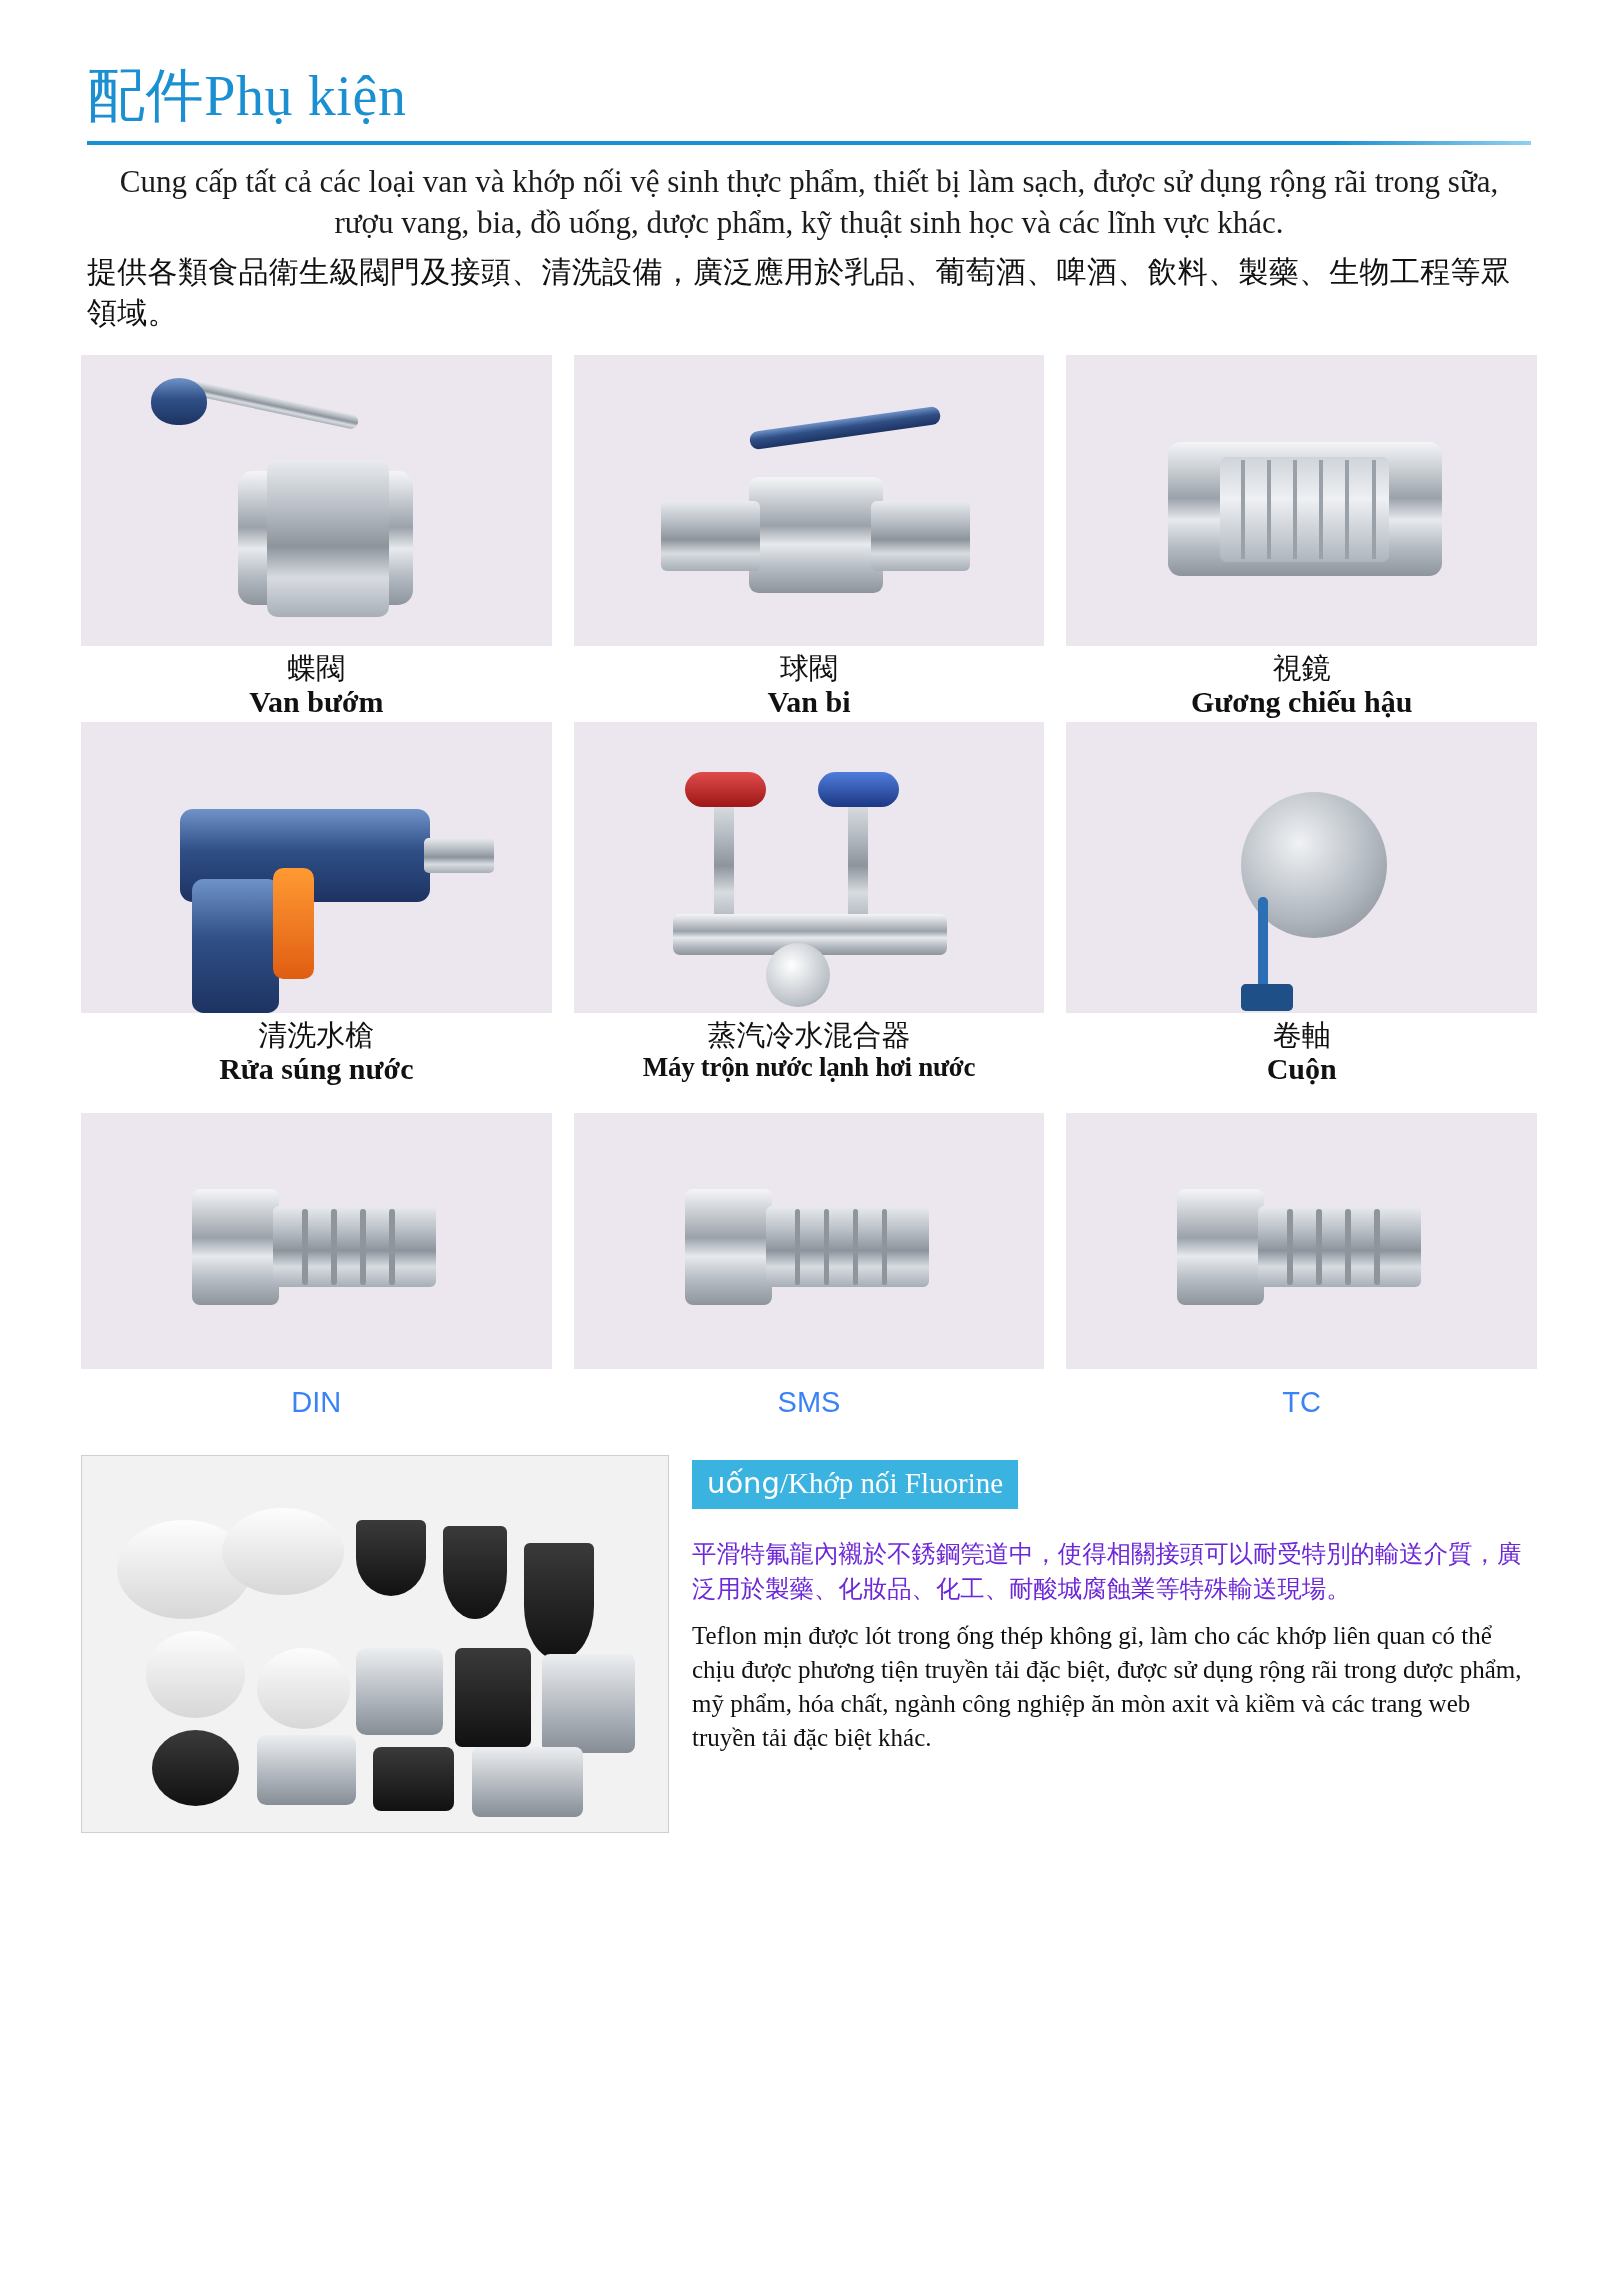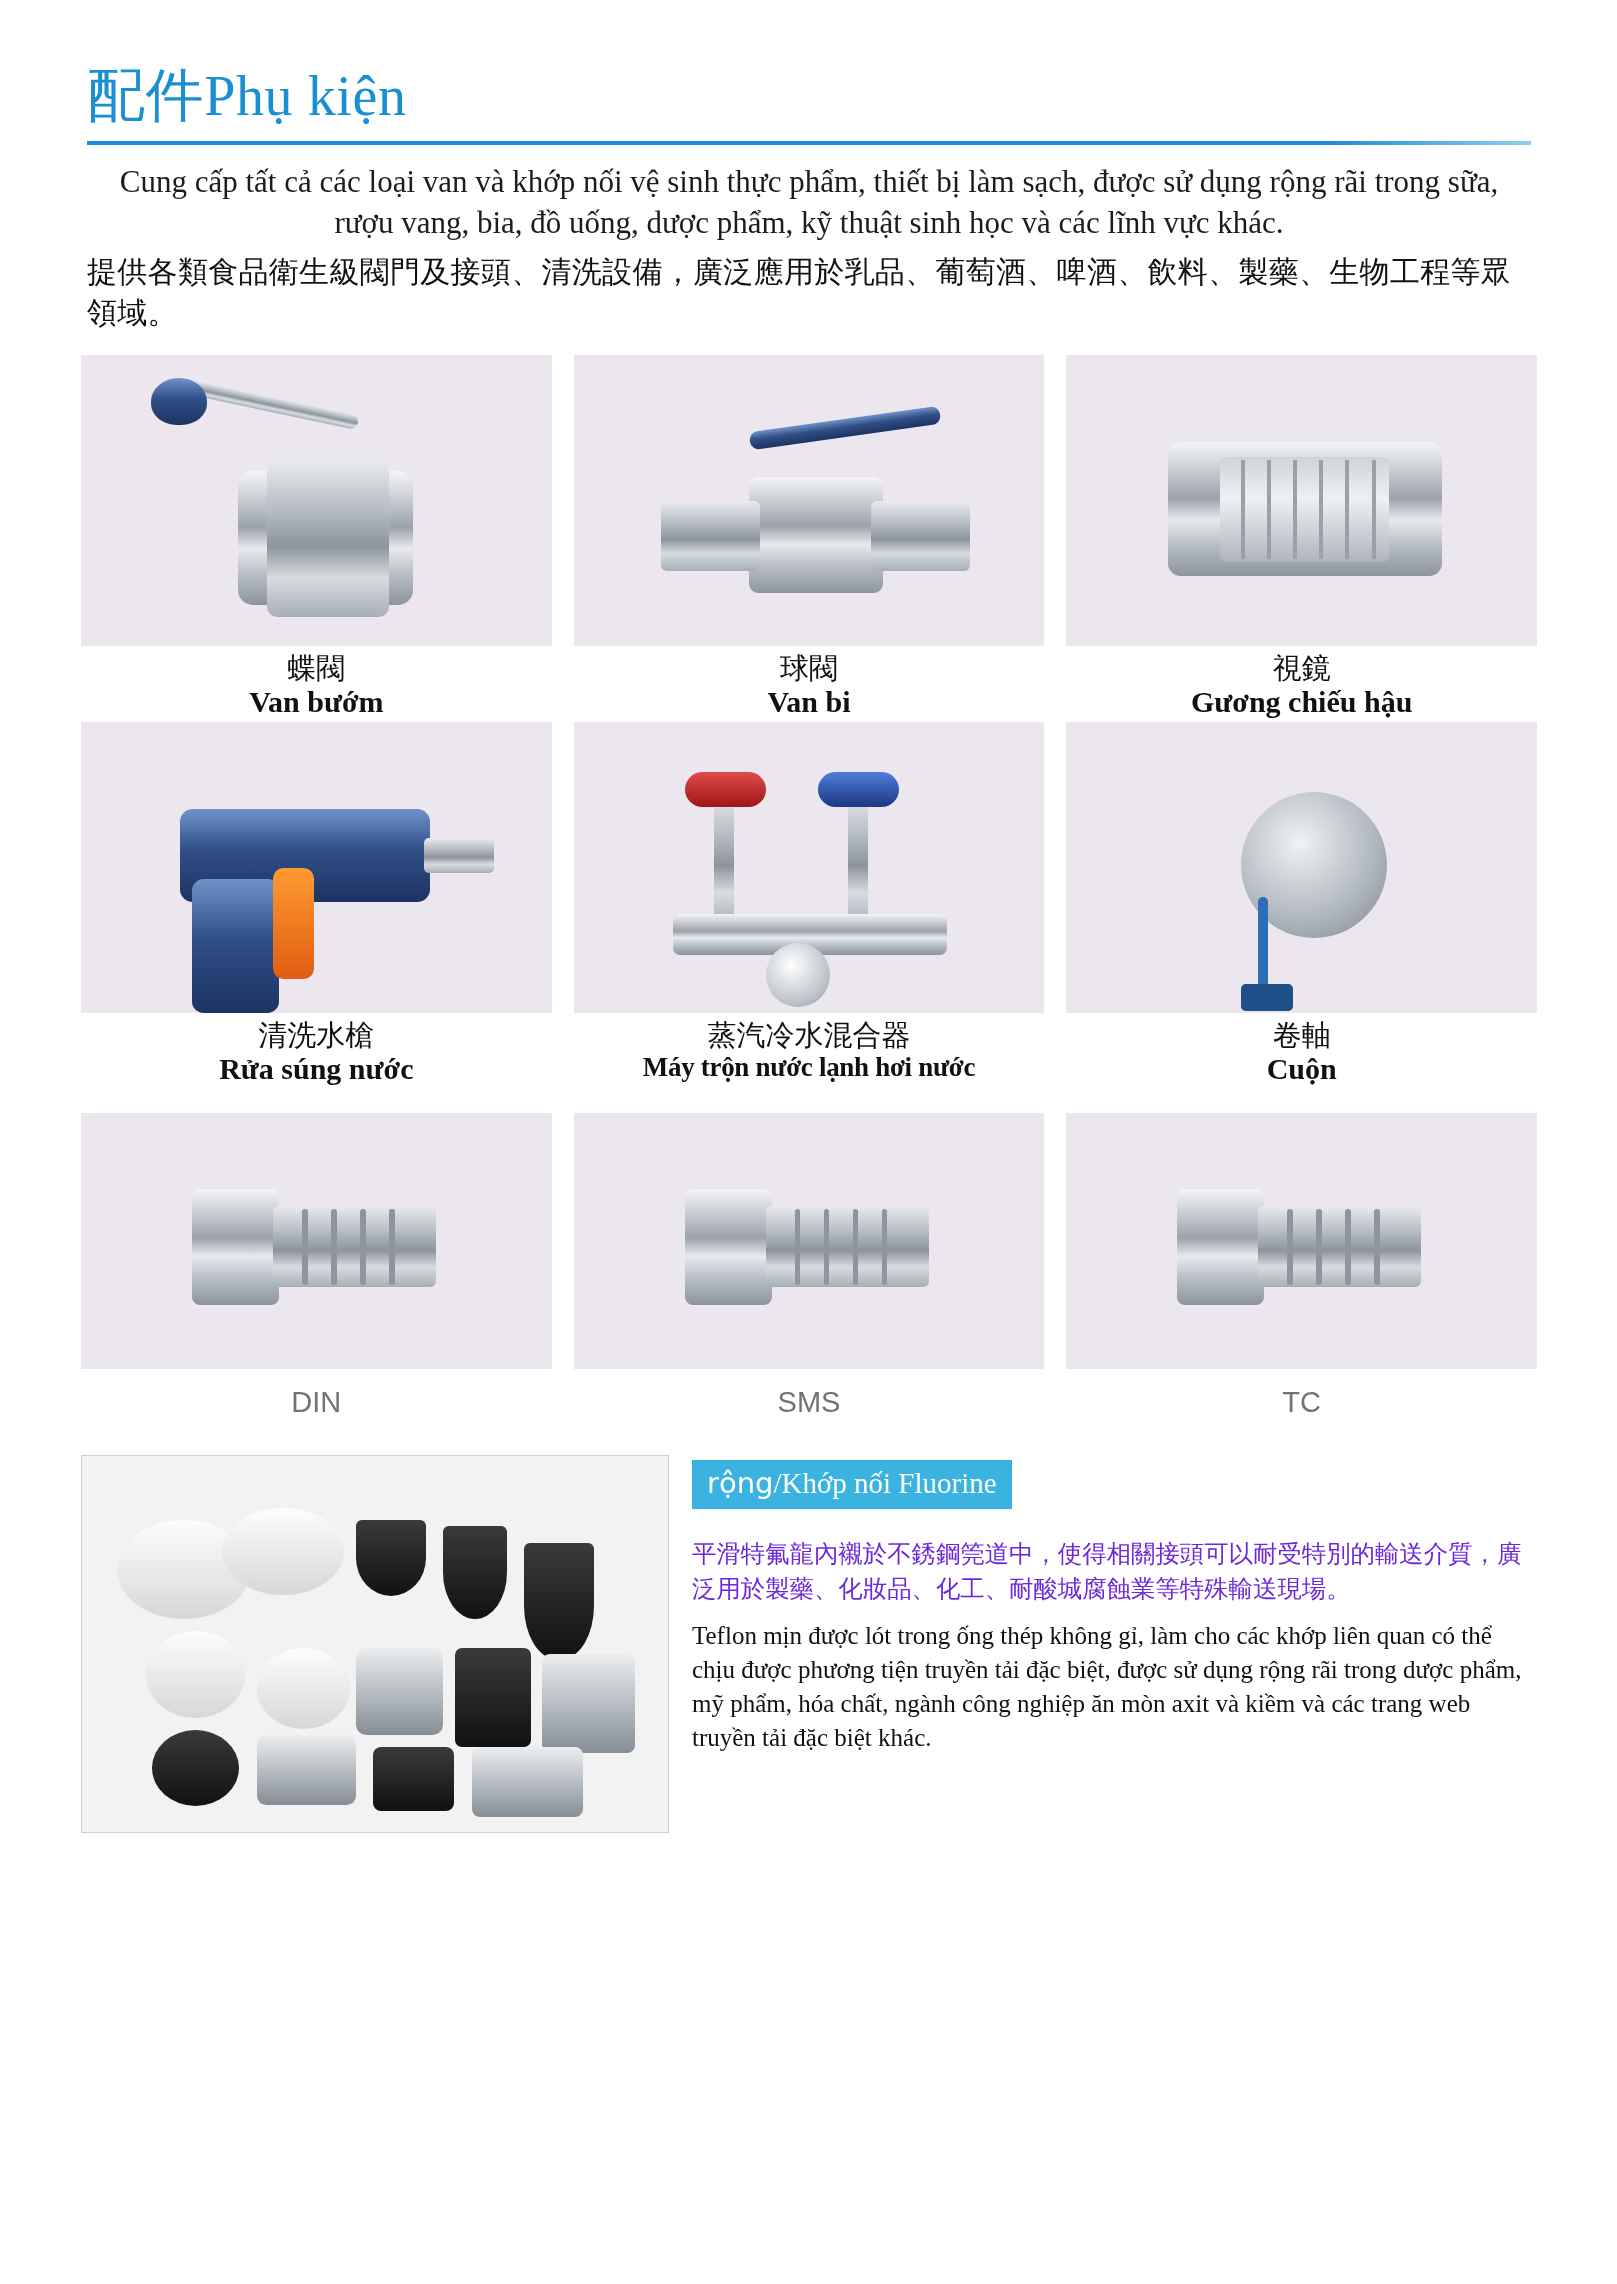--- a/index.html
+++ b/index.html
@@ -93,21 +93,21 @@
     font-weight: bold;
     font-size: 30px;
     line-height: 1.12;
     color: #111;
     white-space: nowrap;
   }
   .cap-vi.tight { font-size: 27px; letter-spacing: -0.3px; }
   .cap-single {
     font-family: "Liberation Sans", sans-serif;
     font-size: 29px;
-    color: #737373;
+    color: #3b82f6;
     padding-top: 9.3px;
   }
   .row3 .thumb { height: 256px; }
   .row3 .caption { padding-top: 8.1px; }
 
   
   .bottom {
     margin: 36px 81px 0 81px;
     display: flex;
     gap: 23px;
@@ -391,21 +391,21 @@
         <div class="bp steel" style="left:460px;top:198px;width:93px;height:99px;border-radius:8.1px;"></div>
         <div class="bp black" style="left:70px;top:274px;width:87px;height:76px;border-radius:50%;"></div>
         <div class="bp steel" style="left:175px;top:279px;width:99px;height:70px;border-radius:9.3px;"></div>
         <div class="bp black" style="left:291px;top:291px;width:81px;height:64px;border-radius:8.1px;"></div>
         <div class="bp steel" style="left:390px;top:291px;width:111px;height:70px;border-radius:8.1px;"></div>
       </div>
     </div>
 
     <div class="bottom-right">
       <div class="badge">
-        <span>rộng</span><span class="vn">/</span><span class="vn">Khớp nối Fluorine</span>
+        <span>uống</span><span class="vn">/</span><span class="vn">Khớp nối Fluorine</span>
       </div>
       <div class="bottom-text">
         <p class="bt-zh">平滑特氟龍內襯於不銹鋼筦道中，使得相關接頭可以耐受特別的輸送介質，廣泛用於製藥、化妝品、化工、耐酸城腐蝕業等特殊輸送現場。</p>
         <p class="bt-vi">Teflon mịn được lót trong ống thép không gỉ, làm cho các khớp liên quan có thể chịu được phương tiện truyền tải đặc biệt, được sử dụng rộng rãi trong dược phẩm, mỹ phẩm, hóa chất, ngành công nghiệp ăn mòn axit và kiềm và các trang web truyền tải đặc biệt khác.</p>
       </div>
     </div>
   </div>
 
 </div>
 

